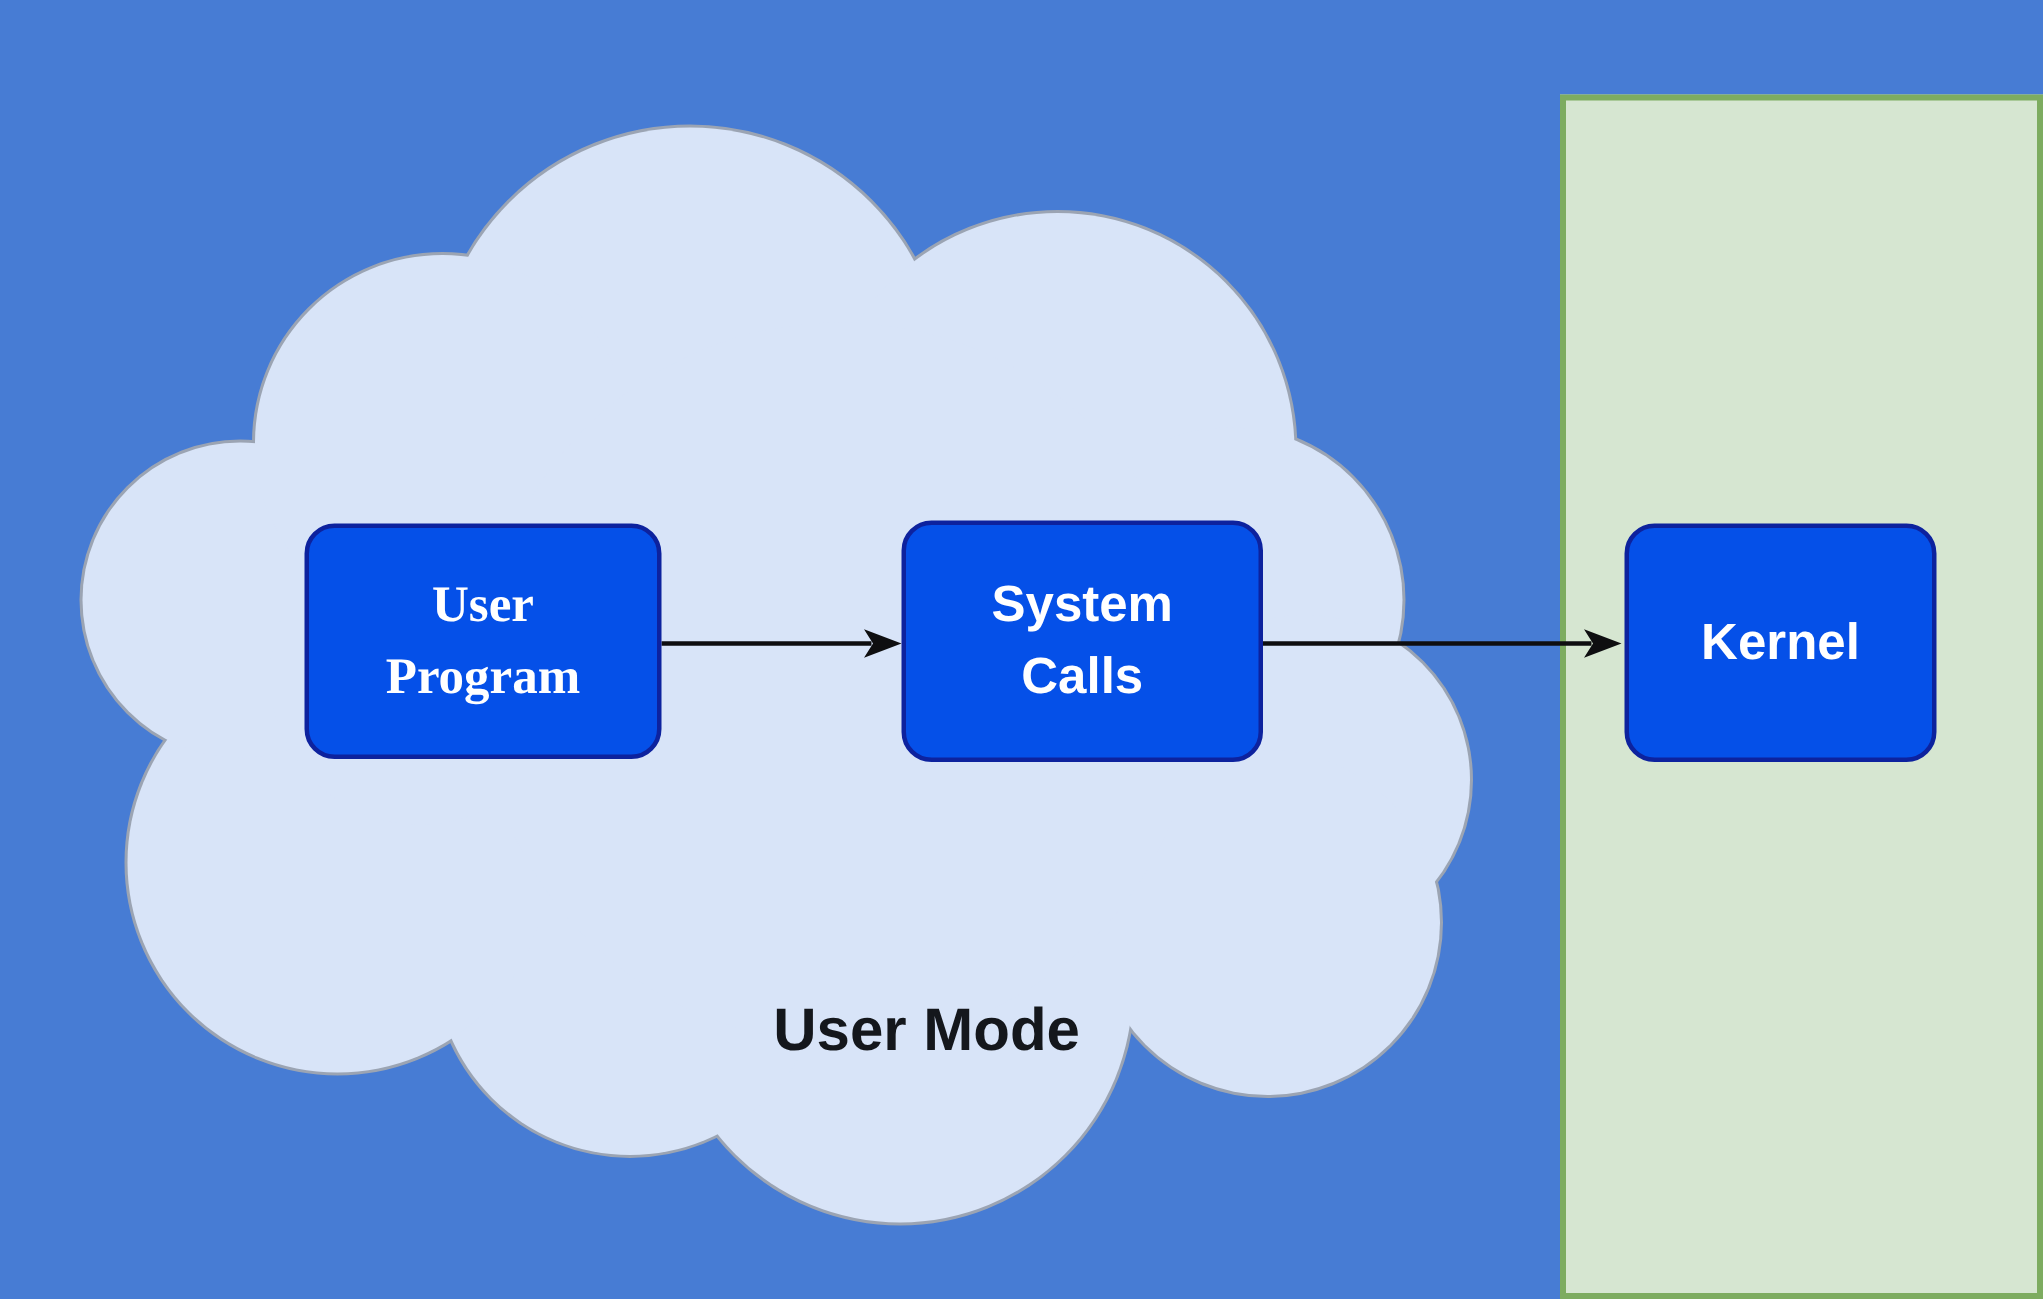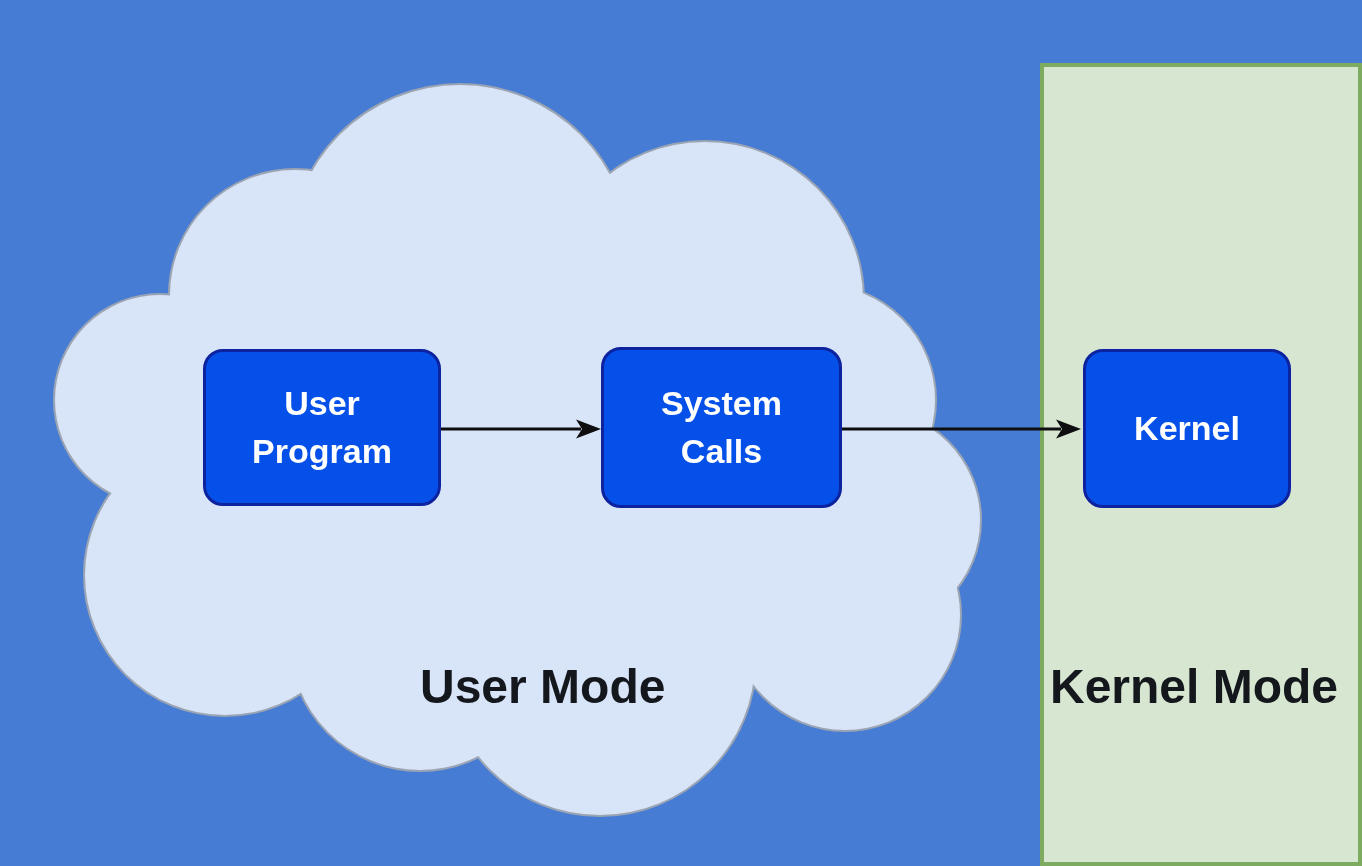--- a/index.html
+++ b/index.html
@@ -72,30 +72,30 @@
     text-align: center;
     background: var(--node-fill);
     border: 3px solid var(--node-border);
     border-radius: 20px;
     color: var(--node-text);
     font-size: 34px;
     font-weight: 700;
     line-height: 1.4;
   }
   .node-label { white-space: pre-line; }
-  .node-user-program { left: 203px; top: 349px; width: 238px; height: 157px; }
+  .node-user-program { left: 203px; top: 349px; width: 238px; height: 157px; font-family: Liberation Serif, serif; }
   .node-system-calls { left: 601px; top: 347px; width: 241px; height: 161px; justify-content: center; }
   .node-kernel       { left: 1083px; top: 349px; width: 208px; height: 159px; }
   .region-label {
     position: absolute;
     z-index: 2;
     width: 300px;
-    text-align: left;
+    text-align: right;
     color: var(--label-text);
-    font-size: 48px;
+    font-size: 40px;
     font-weight: 700;
     line-height: 44px;
   }
   .label-user-mode   { left: 420px;  top: 665px; }
   .label-kernel-mode { left: 1050px; top: 665px; }
 </style>
 </head>
 <body>
 
 <div class="canvas">
@@ -145,15 +145,14 @@
     <span class="node-label">System
 Calls</span>
   </div>
 
   <div class="node node-kernel">
     <span class="node-label">Kernel</span>
   </div>
 
   <div class="region-label label-user-mode">User Mode</div>
 
-  <div class="region-label label-kernel-mode">Kernel Mode</div>
 
 </div>
 
 </body></html>

